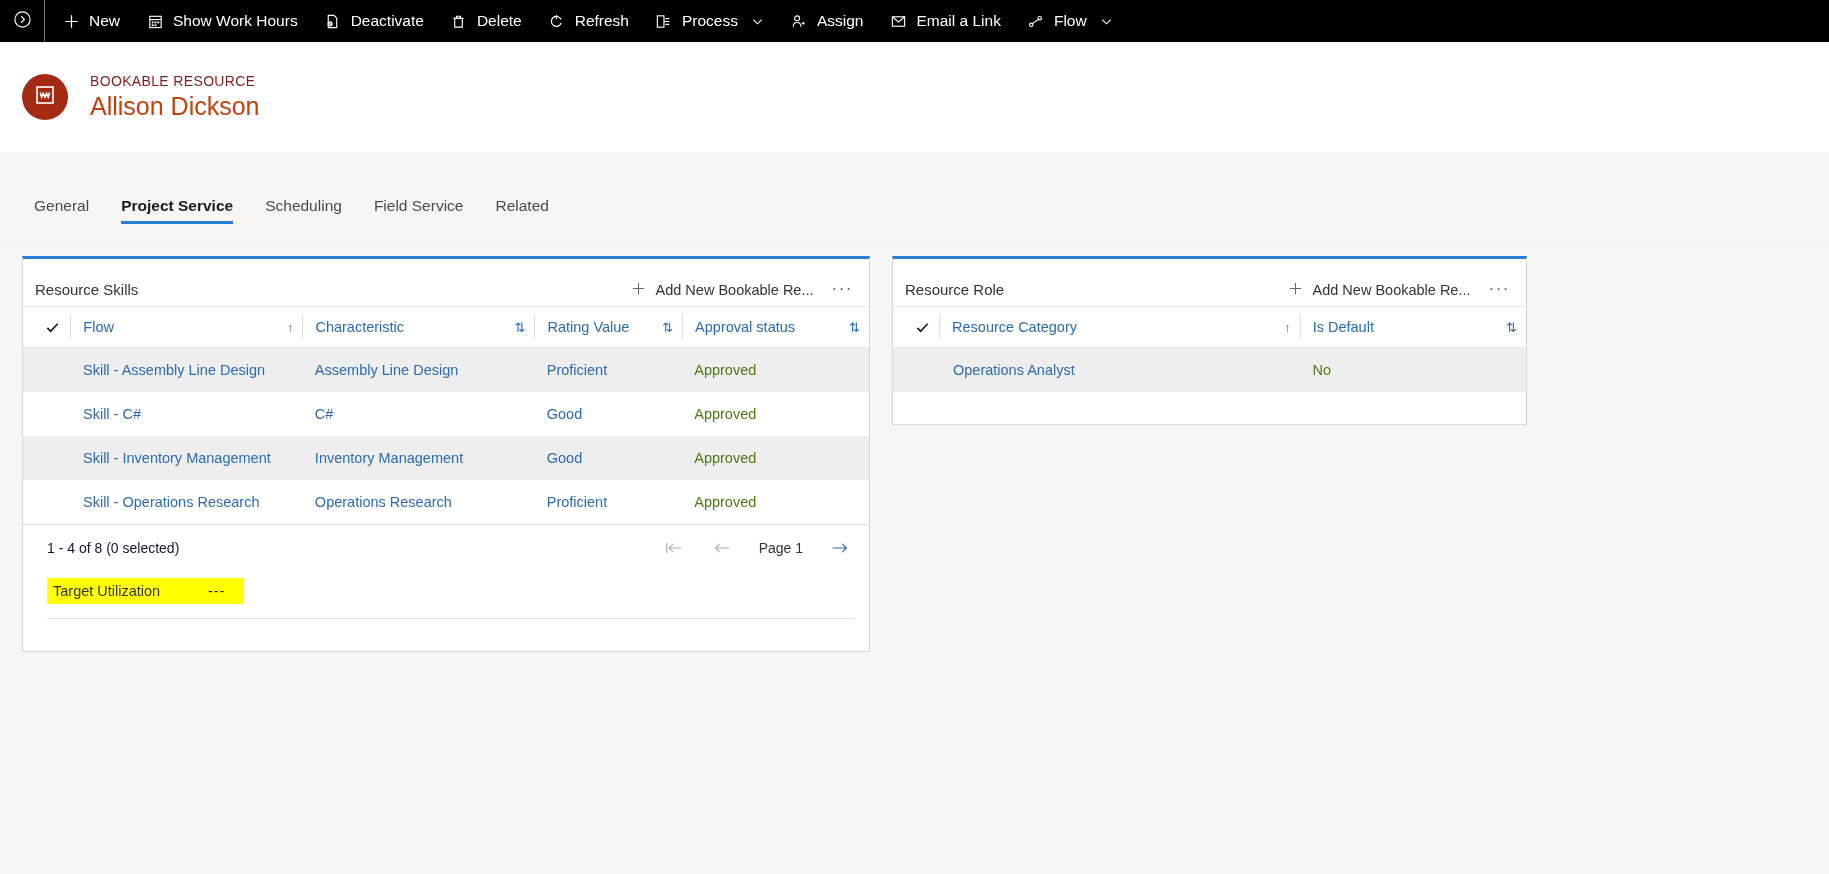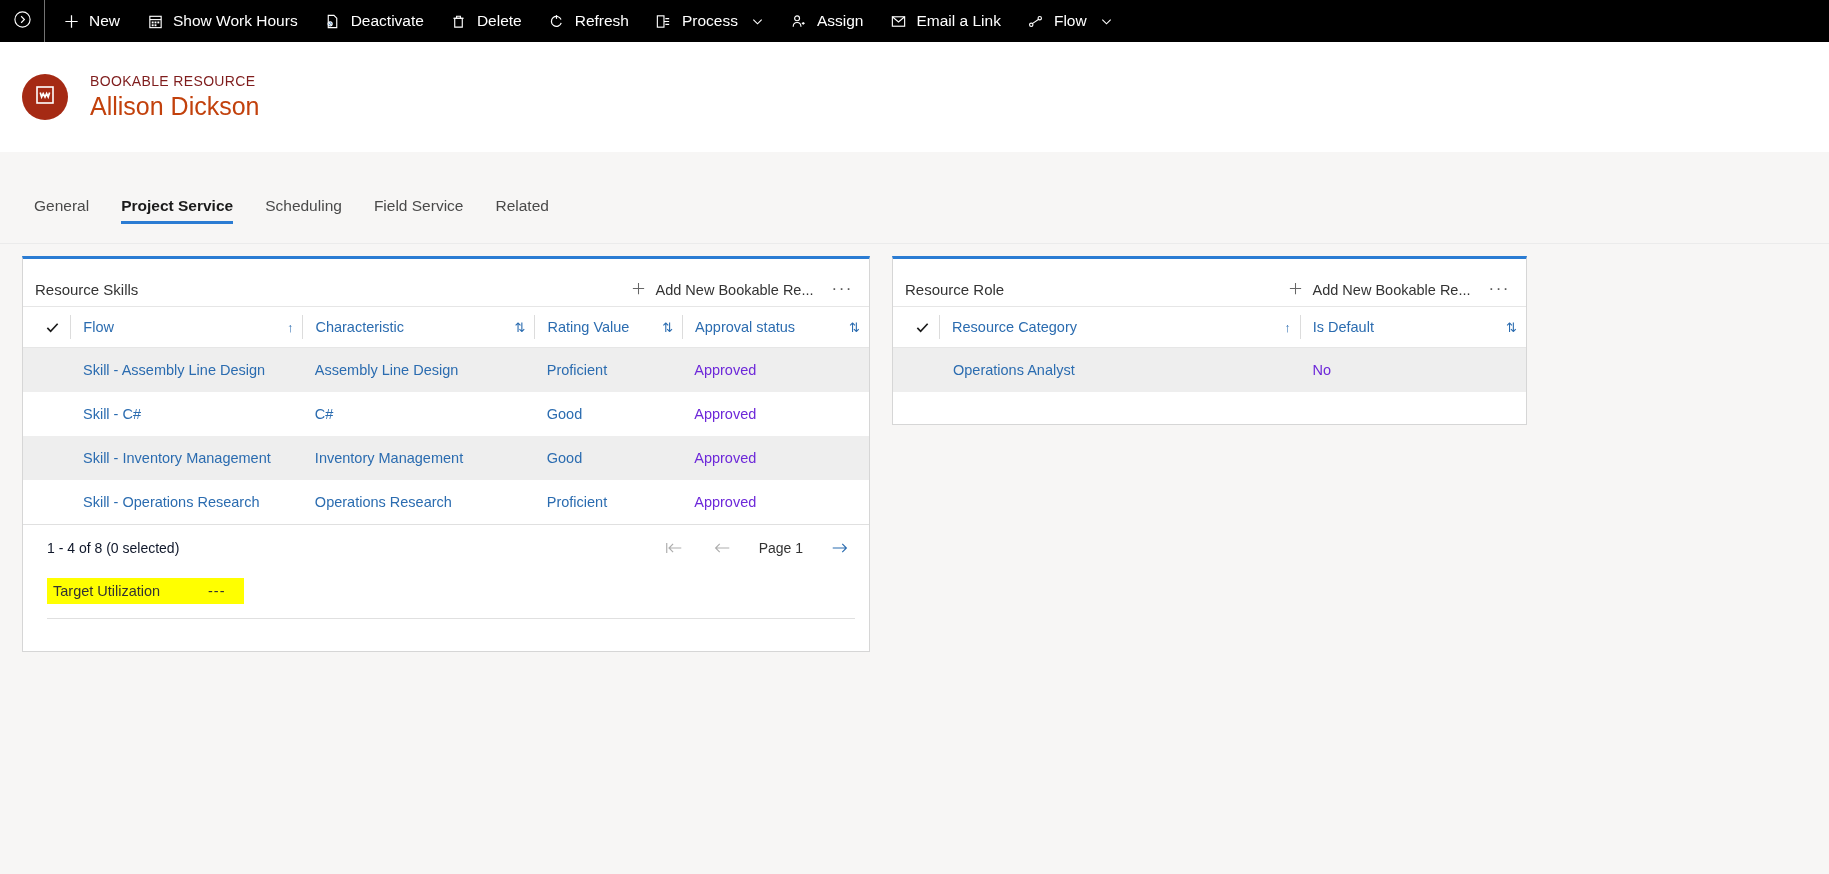--- a/index.html
+++ b/index.html
@@ -202,21 +202,21 @@
   }
   .grid-row.alt { background: #eeeeee; }
   .gc {
     padding: 0 9px 0 12px;
     font-size: 14.5px;
     white-space: nowrap;
     overflow: hidden;
     text-overflow: ellipsis;
   }
   .gc.link { color: #2b6cb0; cursor: pointer; }
-  .gc.plain { color: #6d28d9; }
+  .gc.plain { color: #4d7c0f; }
   .gc-check { width: 36px; flex: none; }
 
   
   .c-name  { width: 236px; }
   .c-char  { width: 236px; }
   .c-rate  { width: 150px; }
   .c-appr  { width: 190px; gap: 36px; }
   
   .c-cat   { width: 380px; }
   .c-def   { width: 238px; }

